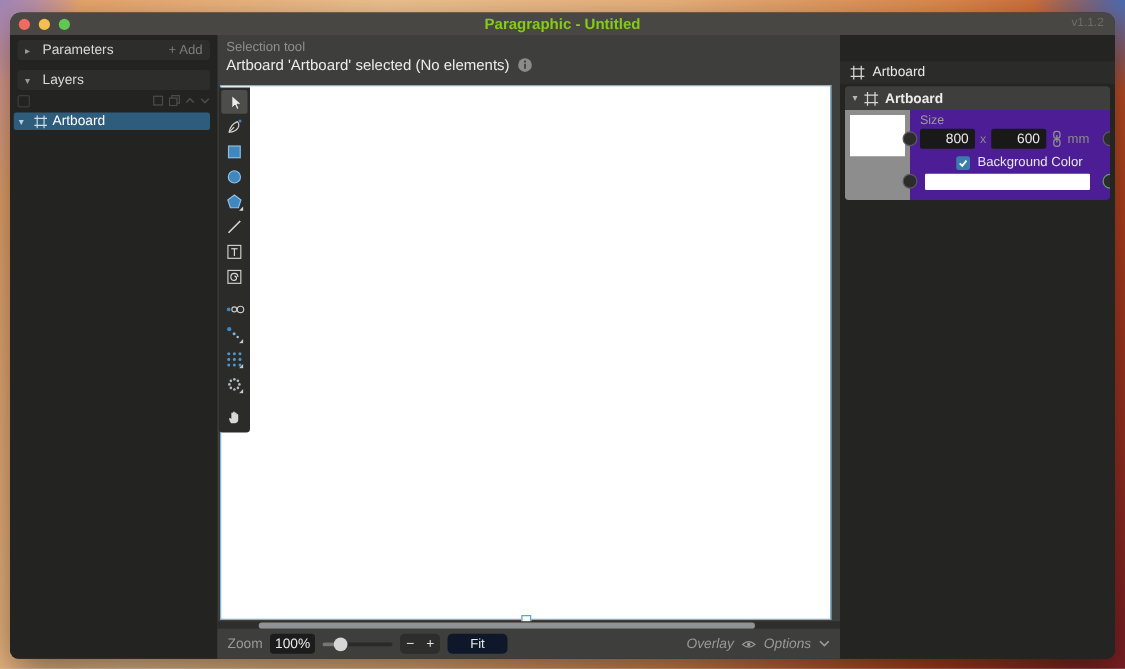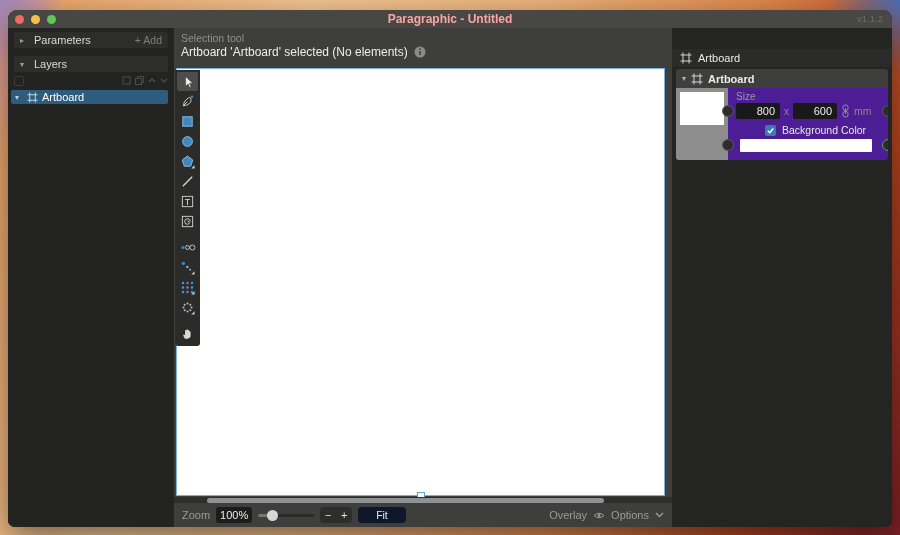--- a/index.html
+++ b/index.html
@@ -16,21 +16,21 @@
     position:absolute; left:8px; top:10px; width:884px; height:517px;
     border-radius:9px 9px 7px 7px; overflow:hidden; background:#232322;
     box-shadow:0 12px 34px rgba(0,0,0,.5);
   }
   
   .titlebar { position:absolute; left:0; top:0; right:0; height:18px; background:#484744; }
   .traffic { position:absolute; left:7px; top:4.5px; display:flex; gap:7px; }
   .tl { width:9px; height:9px; border-radius:50%; display:block; }
   .tl.red{ background:#ed6b60; } .tl.yel{ background:#f5bf4f; } .tl.grn{ background:#62c654; }
   .win-title { position:absolute; left:0; right:0; top:0; height:18px; line-height:18px;
-    text-align:center; font-size:12px; font-weight:700; color:#fca5a5; }
+    text-align:center; font-size:12px; font-weight:700; color:#84cc16; }
   .win-version { position:absolute; right:9px; top:3px; font-size:9.5px; color:#6e6c66; }
   
   .sidebar { position:absolute; left:0; top:18px; width:166px; bottom:0; background:#232322; }
   .panel-header { position:absolute; left:6px; width:154px; height:16px; background:#2d2d2c;
     border-radius:3px; display:flex; align-items:center; padding:0 6px; gap:6px;
     font-size:11px; color:#dadada; }
   .panel-header .tri { font-size:8px; color:#9a9a9a; width:8px; }
   .panel-header .add { margin-left:auto; color:#7e7d7a; font-size:10.5px; }
   .layers-toolbar { position:absolute; left:6px; top:46px; width:154px; height:13px;
     display:flex; align-items:center; }
@@ -67,21 +67,21 @@
   .zoom-input { width:36px; height:16px; background:#1c1c1c; border:none; border-radius:3px;
     color:#ececec; font-size:11px; text-align:center; font-family:inherit; }
   .slider { position:relative; width:56px; height:14px; }
   .slider .track { position:absolute; left:0; right:0; top:6px; height:3px; background:#2a2a2a; border-radius:2px; }
   .slider .fill { position:absolute; left:0; width:14px; top:6px; height:3px; background:#767676; border-radius:2px; }
   .slider .knob { position:absolute; left:9px; top:2px; width:11px; height:11px; border-radius:50%; background:#d6d6d6; }
   .btn-group { display:flex; background:#2d2d2c; border-radius:4px; height:16px; align-items:center; }
   .btn-group span { width:16px; text-align:center; font-size:11px; color:#e3e3e3; line-height:16px; }
   .fit-btn { height:16px; background:#0f172a; border-radius:4px; padding:0 18px; font-size:10.5px;
     color:#e8e8e8; line-height:16px; }
-  .bb-right { margin-left:auto; display:flex; align-items:center; gap:6px; }
+  .bb-right { margin-left:auto; display:flex; align-items:center; gap:6px;font-style:italic; }
   
   .rpanel { position:absolute; left:664px; top:18px; width:220px; bottom:0; background:#242423; }
   .rp-header { position:absolute; left:0; top:0; right:0; height:20px; }
   .rp-header .ttl { position:absolute; left:7px; top:4px; font-size:11.5px; color:#e9e9e9; }
   .rp-header .popout { position:absolute; right:8px; top:4px; }
   .rp-item { position:absolute; left:0; right:0; top:21px; height:18px; background:#2b2b2a;
     display:flex; align-items:center; gap:6px; padding:0 8px; font-size:11px; color:#e9e9e9; }
   .rp-item .frame-icon, .rp-sec-header .frame-icon { color:#d6d6d6; }
   .rp-section { position:absolute; left:4px; right:4px; top:41px; }
   .rp-sec-header { height:19px; background:#3e3e3d; border-radius:3px 3px 0 0; display:flex;

